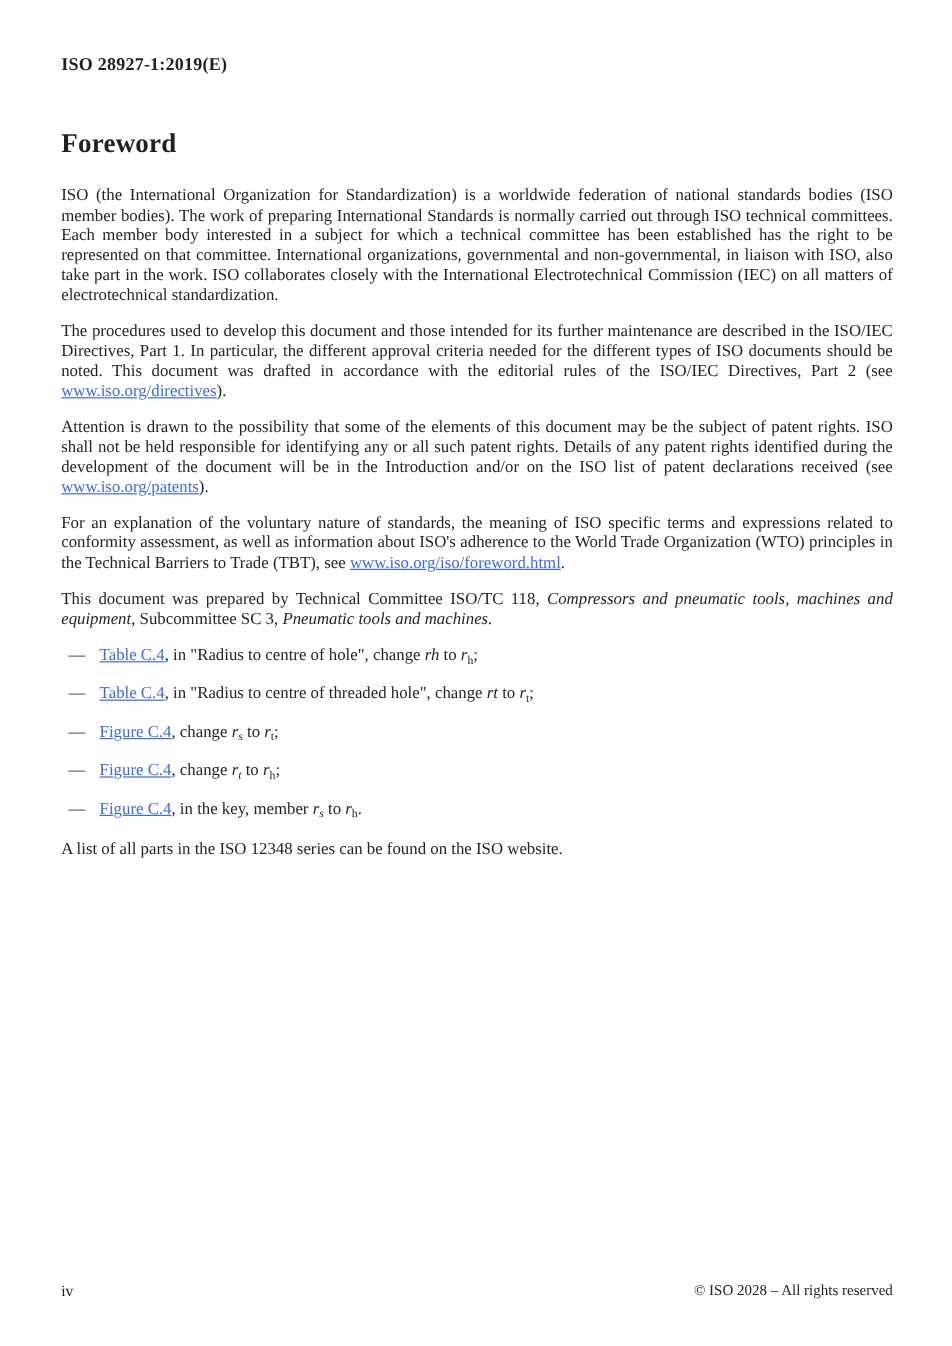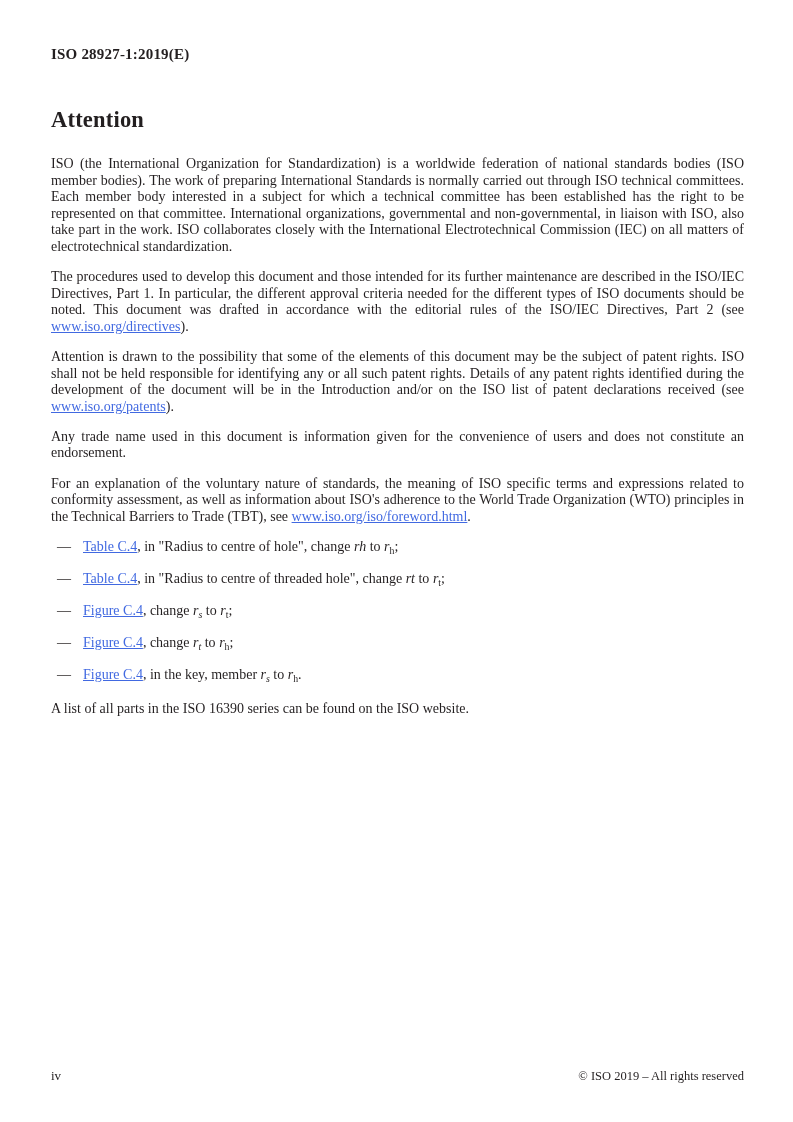--- a/index.html
+++ b/index.html
@@ -68,40 +68,40 @@
     cursor: pointer;
     margin-top: 32px;
   }
   .footer {
     position: absolute;
     left: 51px;
     right: 49px;
     top: 1068px;
     display: flex;
     justify-content: space-between;
-    align-items: center;
+    align-items: flex-start;
     font-size: 13px;
   }
   .footer .copyright { font-size: 12.5px; }
 </style>
 </head>
 <body>
 
 <div class="page" style="color: rgb(35, 31, 32);">
   <div class="content">
 
     <div class="doc-code">ISO 28927-1:2019(E)</div>
 
-    <h1 class="fw-title">Attention</h1>
+    <h1 class="fw-title">Foreword</h1>
 
     <p class="body-p"><span class="">ISO (the International Organization for Standardization) is a worldwide federation of national standards bodies (ISO member bodies). The work of preparing International Standards is normally carried out through ISO technical committees. Each member body interested in a subject for which a technical committee has been established has the right to be represented on that committee. International organizations, governmental and non-governmental, in liaison with ISO, also take part in the work. ISO collaborates closely with the International Electrotechnical Commission (IEC) on all matters of electrotechnical standardization.</span></p>
     <p class="body-p"><span class="">The procedures used to develop this document and those intended for its further maintenance are described in the ISO/IEC Directives, Part 1. In particular, the different approval criteria needed for the different types of ISO documents should be noted. This document was drafted in accordance with the editorial rules of the ISO/IEC Directives, Part 2 (see </span><a class="doc-link" href="#">www.iso.org/directives</a><span class="">).</span></p>
     <p class="body-p"><span class="">Attention is drawn to the possibility that some of the elements of this document may be the subject of patent rights. ISO shall not be held responsible for identifying any or all such patent rights. Details of any patent rights identified during the development of the document will be in the Introduction and/or on the ISO list of patent declarations received (see </span><a class="doc-link" href="#">www.iso.org/patents</a><span class="">).</span></p>
-    <p class="body-p"><span class="">Any trade name used in this document is information given for the convenience of users and does not constitute an endorsement.</span></p>
     <p class="body-p"><span class="">For an explanation of the voluntary nature of standards, the meaning of ISO specific terms and expressions related to conformity assessment, as well as information about ISO's adherence to the World Trade Organization (WTO) principles in the Technical Barriers to Trade (TBT), see </span><a class="doc-link" href="#">www.iso.org/iso/foreword.html</a><span class="">.</span></p>
+    <p class="body-p"><span class="">This document was prepared by Technical Committee ISO/TC 118, </span><span class="it">Compressors and pneumatic tools, machines and equipment</span><span class="">, Subcommittee SC 3, </span><span class="it">Pneumatic tools and machines.</span></p>
 
     <div class="bullets-wrap">
       <div class="bullet">
         <span class="dash">—</span>
         <span><a class="doc-link" href="#">Table C.4</a><span class="">, in "Radius to centre of hole", change </span><span class="it">rh</span><span class=""> to </span><span class="it">r</span><span class="sub">h</span><span class="">;</span></span>
       </div>
       <div class="bullet">
         <span class="dash">—</span>
         <span><a class="doc-link" href="#">Table C.4</a><span class="">, in "Radius to centre of threaded hole", change </span><span class="it">rt</span><span class=""> to </span><span class="it">r</span><span class="sub">t</span><span class="">;</span></span>
       </div>
@@ -112,21 +112,21 @@
       <div class="bullet">
         <span class="dash">—</span>
         <span><a class="doc-link" href="#">Figure C.4</a><span class="">, change </span><span class="it">r</span><span class="sub it">t</span><span class=""> to </span><span class="it">r</span><span class="sub">h</span><span class="">;</span></span>
       </div>
       <div class="bullet">
         <span class="dash">—</span>
         <span><a class="doc-link" href="#">Figure C.4</a><span class="">, in the key, member </span><span class="it">r</span><span class="sub it">s</span><span class=""> to </span><span class="it">r</span><span class="sub">h</span><span class="">.</span></span>
       </div>
     </div>
 
-    <p class="body-p"><span class="">A list of all parts in the ISO 16390 series can be found on the ISO website.</span></p>
+    <p class="body-p"><span class="">A list of all parts in the ISO 12348 series can be found on the ISO website.</span></p>
 
   </div>
 
   <div class="footer">
     <span>iv</span>
-    <span class="copyright">© ISO 2019 – All rights reserved</span>
+    <span class="copyright">© ISO 2028 – All rights reserved</span>
   </div>
 </div>
 
 </body></html>

